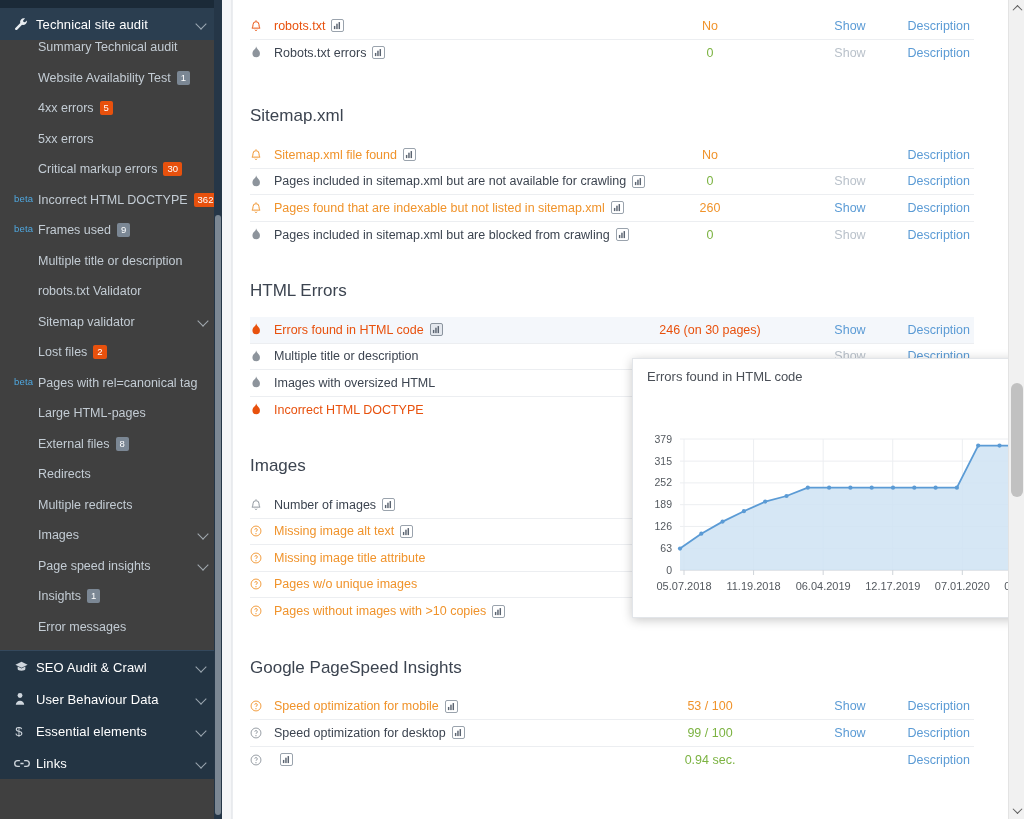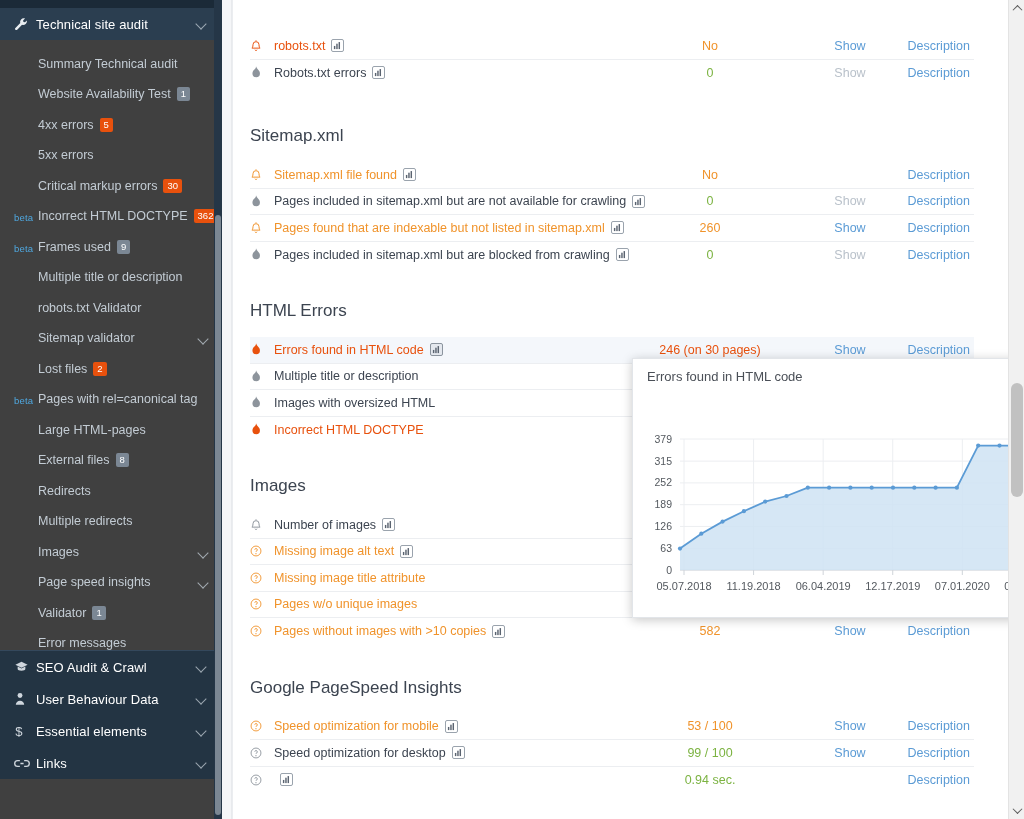--- a/index.html
+++ b/index.html
@@ -36,21 +36,21 @@
   .chev {
     width: 12px; height: 12px; flex: 0 0 12px; position: relative; opacity: .75;
   }
   .chev::after {
     content: ""; position: absolute; left: 1px; top: 2px;
     width: 7px; height: 7px;
     border-right: 1.6px solid #c3ccd5; border-bottom: 1.6px solid #c3ccd5;
     transform: rotate(45deg);
   }
   .sb-sub {
-    display: flex; align-items: flex-end;
+    display: flex; align-items: flex-start;
     height: 30.5px; padding-left: 14px; padding-right: 12px;
     font-size: 12.5px; color: #c3ccd4;
     white-space: nowrap;
   }
   .sb-beta {
     width: 24px; flex: 0 0 24px;
     font-size: 9.5px; color: #4fa8e0; letter-spacing: .2px;
   }
   .sb-beta.empty { visibility: hidden; }
   .sb-sub-label { margin-left: 0; }
@@ -77,21 +77,21 @@
 
   
   .gap-col { width: 10px; flex: 0 0 10px; background: #f5f6f8; height: 819px; }
 
   
   .main {
     flex: 1; height: 819px; background: #ffffff;
     position: relative; overflow: hidden;
     padding: 0 0 0 0;
   }
-  .main-inner { padding: 0 50px 0 18px; margin-top: 20px; }
+  .main-inner { padding: 0 50px 0 18px; }
 
   .section-title {
     font-size: 17px; color: #3c4450; font-weight: normal;
     margin: 0; padding: 0;
   }
 
   .row {
     display: flex; align-items: center;
     height: 26.5px; font-size: 12.5px;
     border-bottom: 1px solid #eceef1;
@@ -276,21 +276,21 @@
           <span class="sb-sub-label">Images</span>
           <span class="chev"></span>
         </div>
         <div class="sb-sub">
           <span class="sb-beta empty">beta</span>
           <span class="sb-sub-label">Page speed insights</span>
           <span class="chev"></span>
         </div>
         <div class="sb-sub">
           <span class="sb-beta empty">beta</span>
-          <span class="sb-sub-label">Validator</span>
+          <span class="sb-sub-label">Insights</span>
           <span class="badge grey">1</span>
         </div>
         <div class="sb-sub">
           <span class="sb-beta empty">beta</span>
           <span class="sb-sub-label">Error messages</span>
         </div>
       </div>
 
     <div class="sb-section-divider"></div>
     <div class="sb-bottom" id="sb-bottom">

